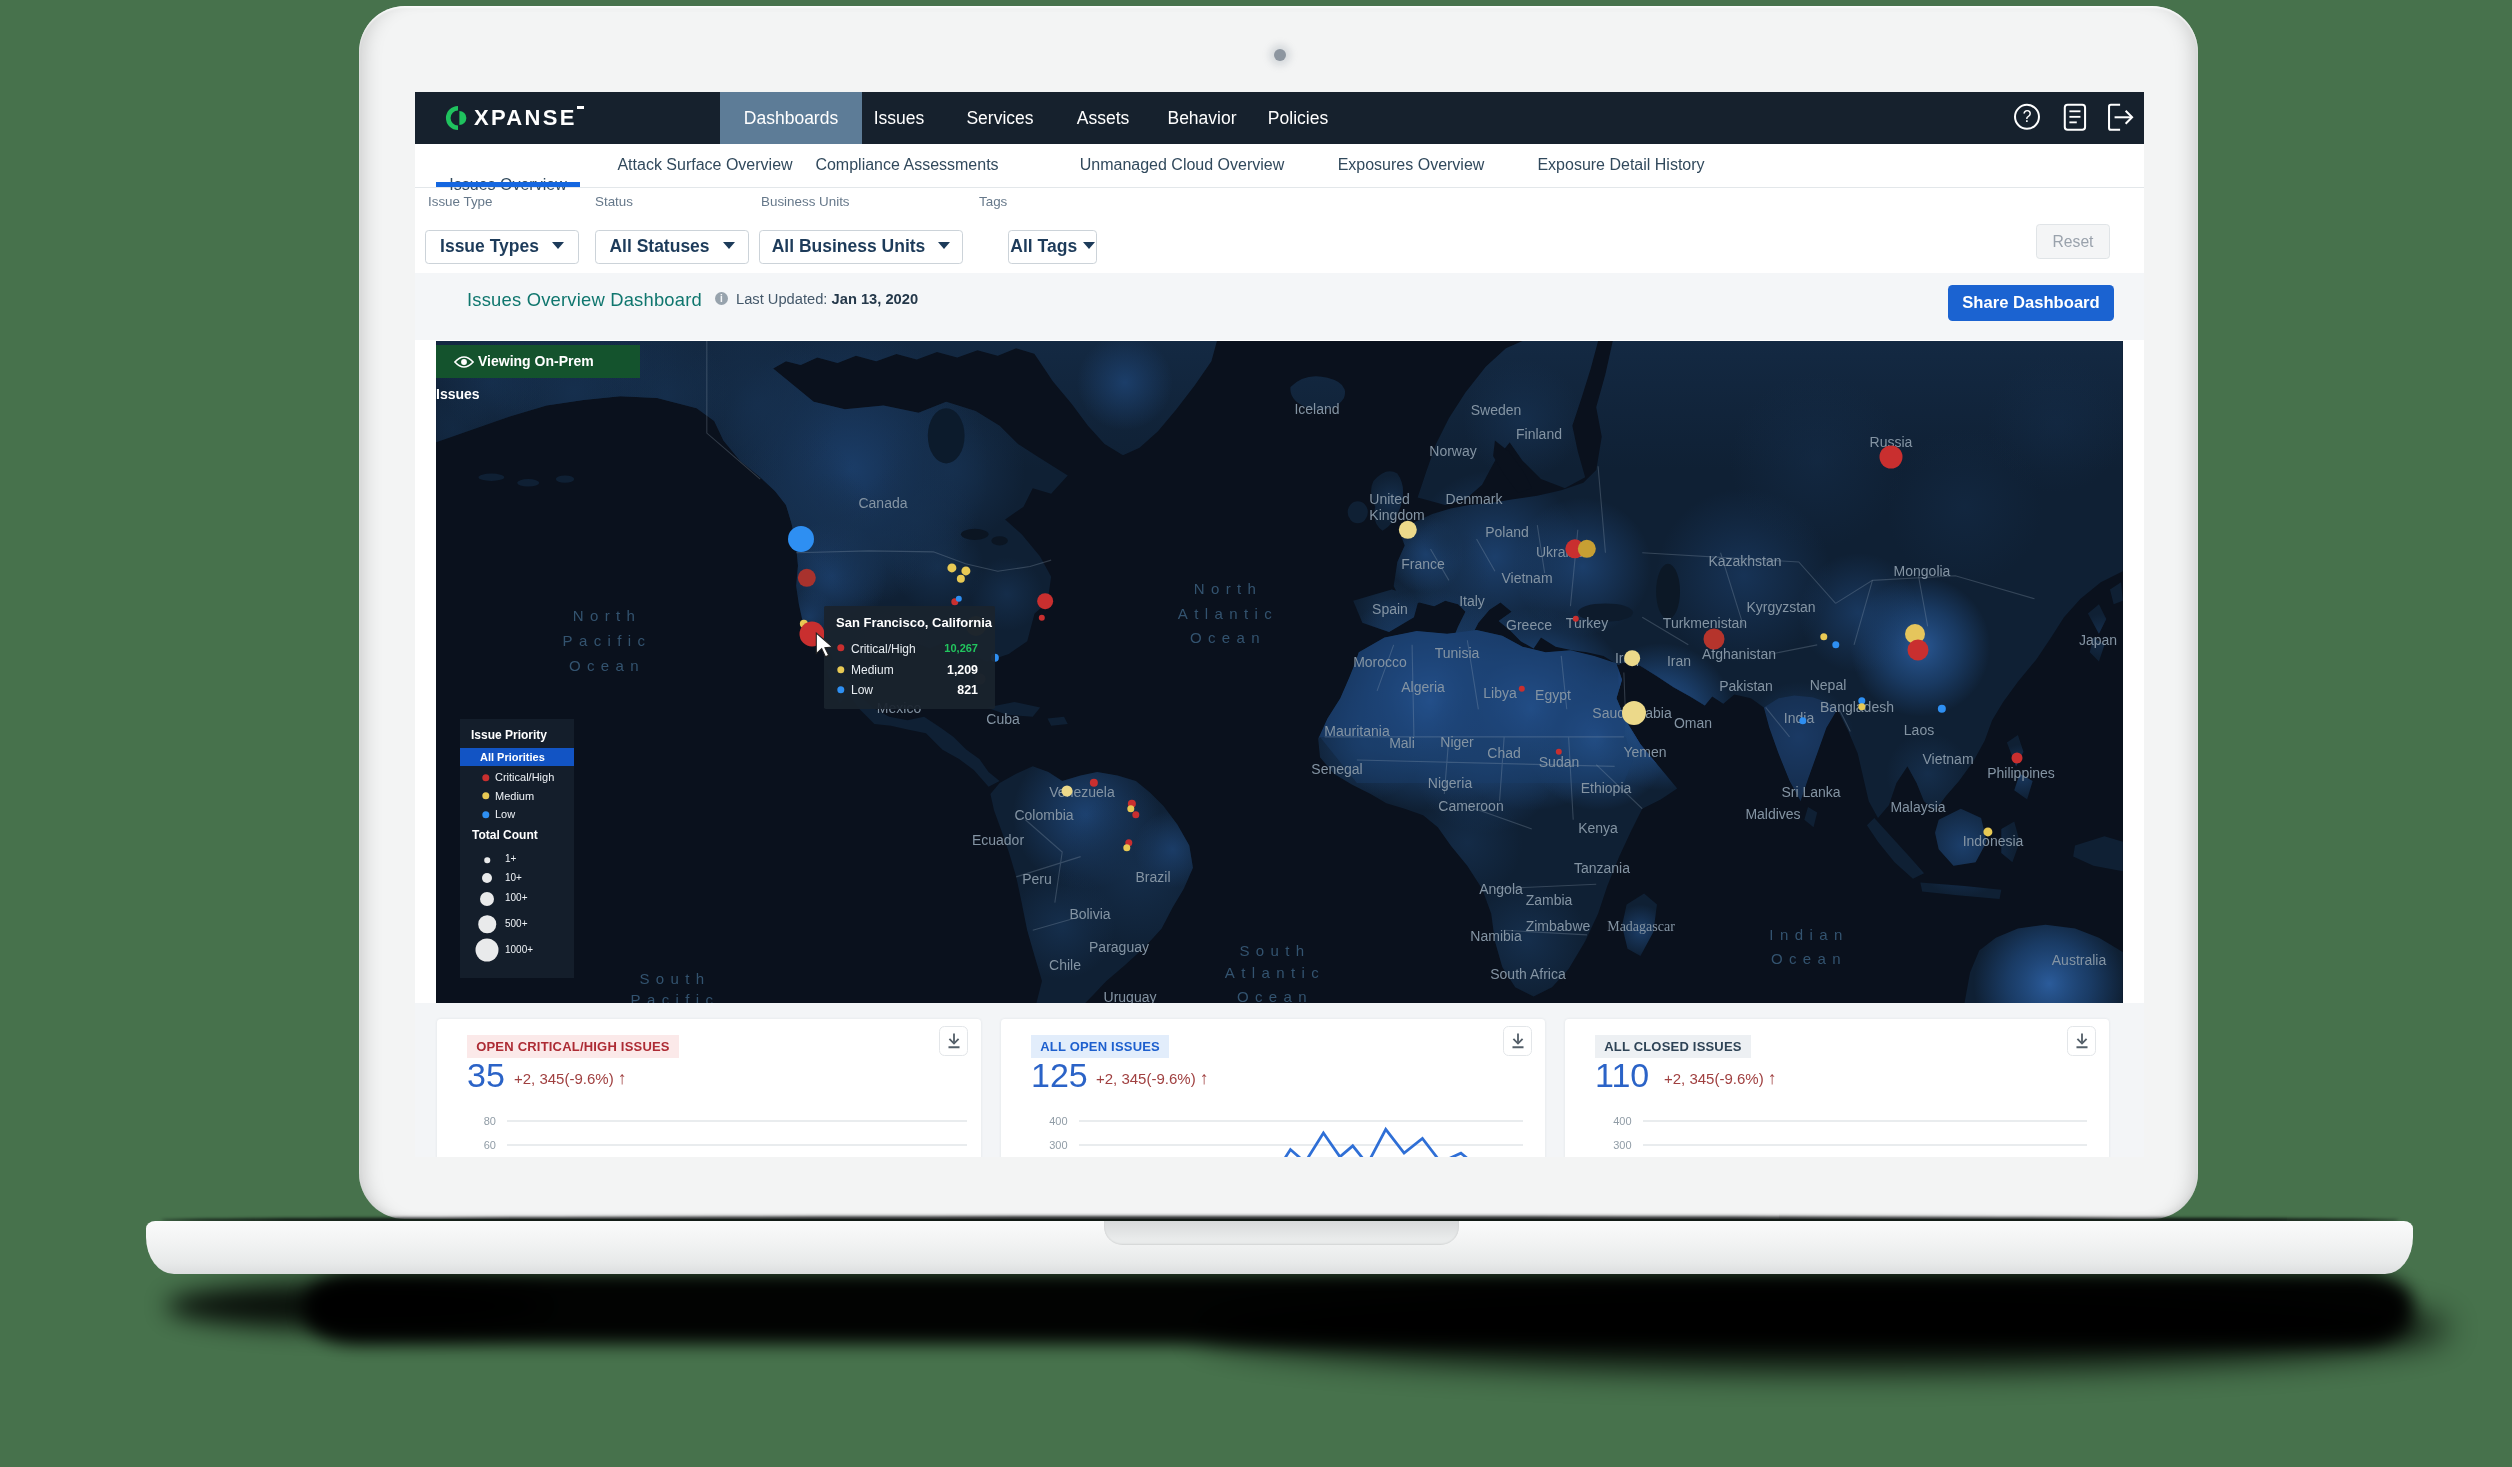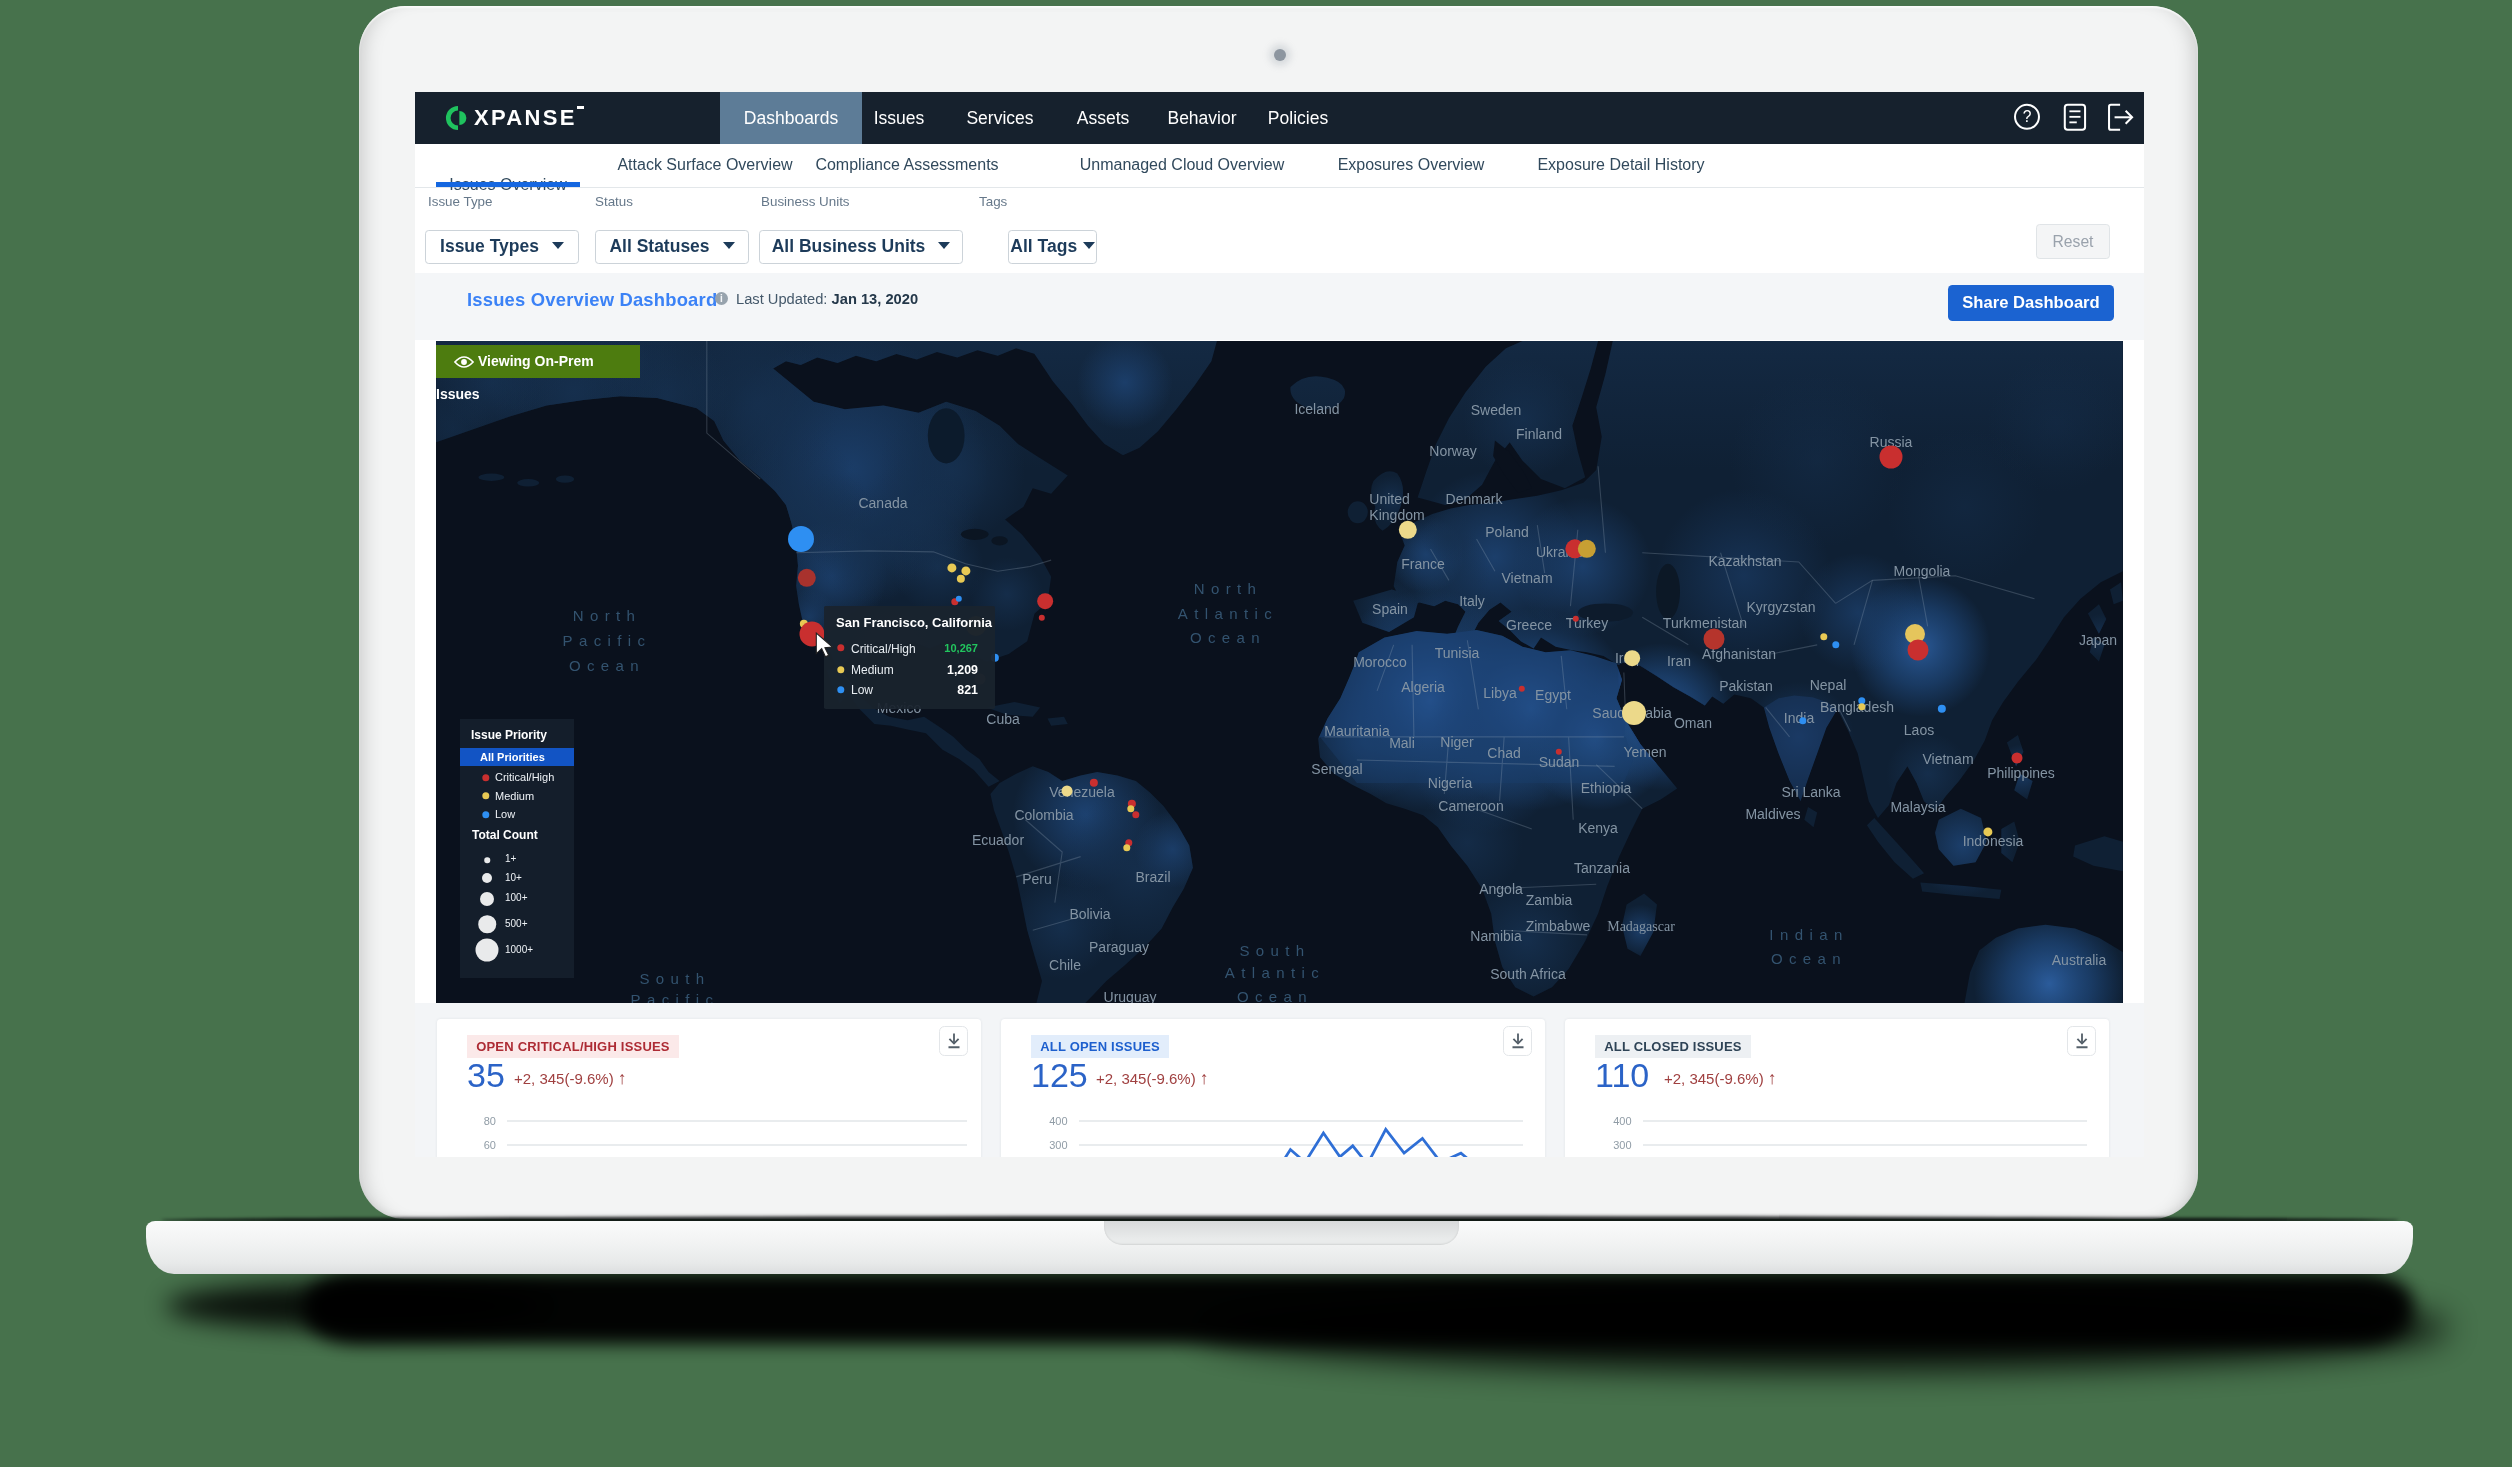--- a/index.html
+++ b/index.html
@@ -44,33 +44,33 @@
   
   .flabel { position:absolute; font-size:13.4px; color:#66788a; top:102px; }
   .fbox { position:absolute; top:138px; height:34px; white-space:nowrap; border:1.4px solid #ccd3d9; border-radius:3.7px; background:#fff;
           font-size:17.5px; font-weight:bold; color:#1d3b5a; text-align:center; line-height:31px; }
   .caret { display:inline-block; width:0; height:0; border-left:6.4px solid transparent; border-right:6.4px solid transparent; border-top:7.4px solid #1d3b5a; vertical-align:middle; margin-left:13px; margin-top:-2.8px;}
   #reset { left:1621px; top:132px; width:74px; height:35px; background:#f4f5f6; border:0.9px solid #e0e4e7; border-radius:3.7px;
            color:#9aa2ac; font-size:15.7px; text-align:center; line-height:34px; }
 
   
   #band { left:0; top:181px; width:1729px; height:67px; background:#f4f6f8; }
-  #heading { left:52px; top:197px; font-size:18.4px; color:#3b82f6; font-weight:700; letter-spacing:0.2px;}
+  #heading { left:52px; top:197px; font-size:18.4px; color:#0f766e; font-weight:400; letter-spacing:0.2px;}
   #info { left:300px; top:200px; width:13px; height:13px; border-radius:50%; background:#97a3ad; color:#f4f6f8; font-size:10px; font-weight:bold; text-align:center; line-height:13px; }
   #lastupd { left:321px; top:199px; font-size:14.7px; color:#44586a; }
   #sharebtn { left:1533px; top:193px; width:166px; height:36px; background:#1b63d1; border-radius:4.6px; color:#fff; font-size:16.6px; font-weight:bold; text-align:center; line-height:36px; }
 
   
   #map { left:21px; top:249px; width:1687px; height:662px; background:#0a121f; overflow:hidden; }
   .mlab { position:absolute; color:#8494a3; font-size:14px; transform:translate(-50%,-55%); white-space:nowrap; z-index:5;}
   .olab { position:absolute; color:#33536f; font-size:15px; letter-spacing:6.4px; transform:translate(-50%,-55%); white-space:nowrap; z-index:5;}
   .dot { position:absolute; border-radius:50%; transform:translate(-50%,-50%); z-index:6;}
   .dr { background:#c92f2f; } .dy { background:#e8c954; } .db { background:#2e8ff2; }
 
-  #chip { left:0; top:3.7px; width:204px; height:33px; background:#4d7c0f; z-index:8; color:#fff; font-size:14px; font-weight:bold; line-height:33px; }
+  #chip { left:0; top:3.7px; width:204px; height:33px; background:#14532d; z-index:8; color:#fff; font-size:14px; font-weight:bold; line-height:33px; }
   #legend { left:24px; top:378px; width:114px; height:259px; background:#141e2b; z-index:8; }
   #tooltip { left:388px; top:265px; width:171px; height:103px; background:rgba(26,35,46,.94); z-index:9; border-radius:1.8px;}
 
   
   .card { position:absolute; top:927px; height:147px; background:#fff; border-radius:3.7px; box-shadow:0 0.9px 2.8px rgba(40,60,80,.10); overflow:hidden; }
   .chip { position:absolute; left:30px; top:15.7px; height:23px; font-size:13px; font-weight:bold; line-height:23px; padding:0 9.2px; letter-spacing:0.2px;}
   .big { position:absolute; left:30px; top:37px; font-size:34px; color:#2b63c7; font-weight:500; }
   .delta { position:absolute; top:49px; font-size:15px; color:#a04040; font-weight:500;} .delta b{font-size:17.5px;}
   .axis { position:absolute; font-size:11px; color:#909ca6; text-align:right; width:37px; }
   .grid { position:absolute; height:1.8px; background:#e9ecee; }

